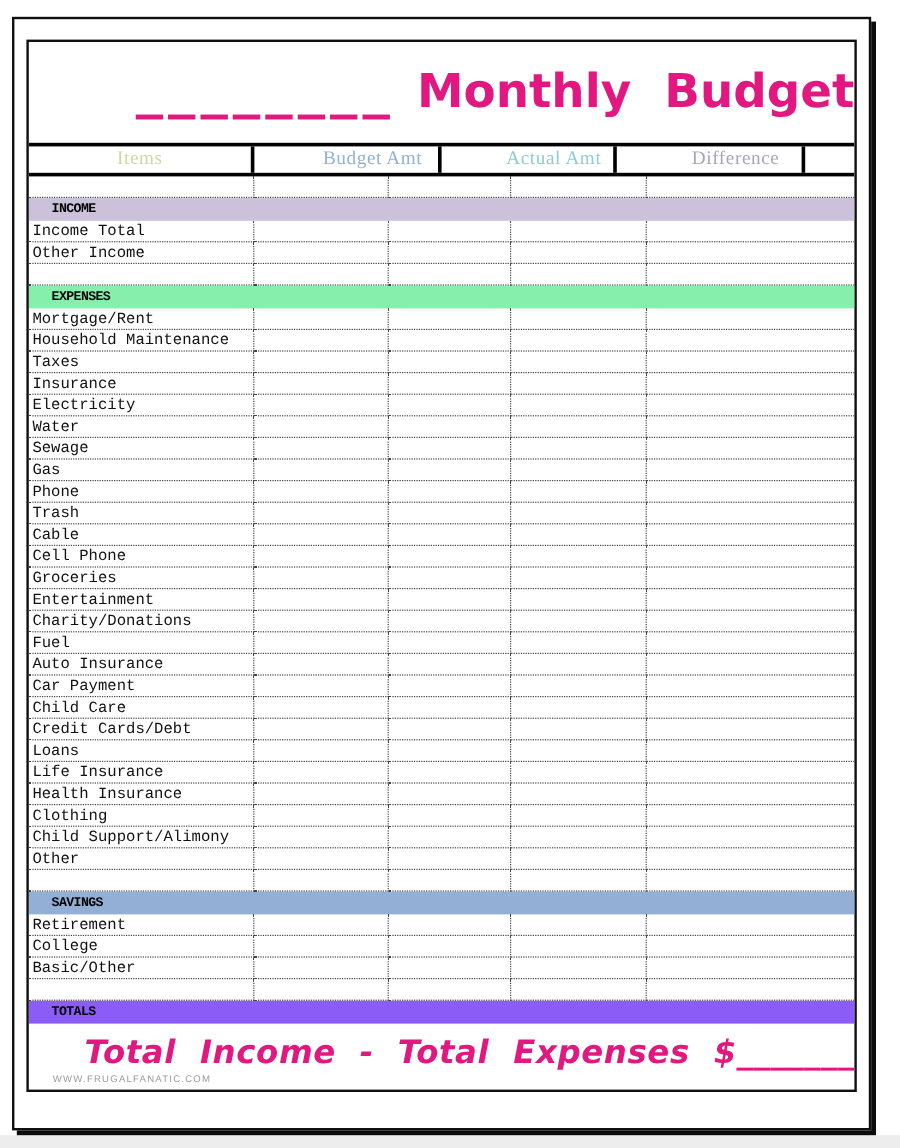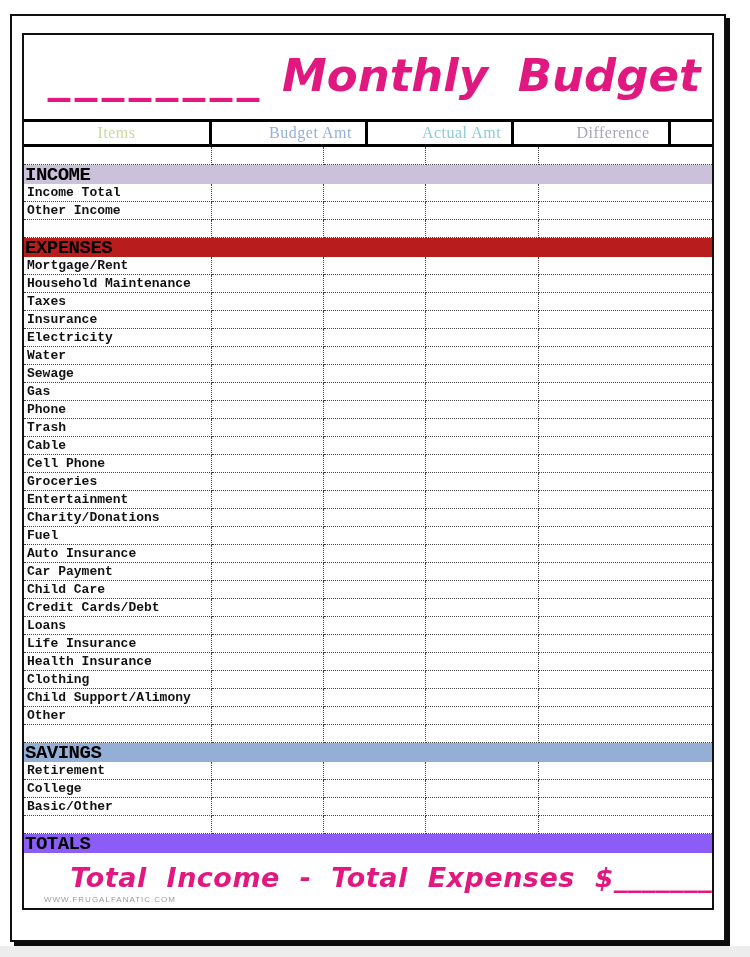--- a/index.html
+++ b/index.html
@@ -15,64 +15,64 @@
     border:2px solid #101010;background:#ffffff;
     box-shadow:4px 4px 0 #0c0c0c;
   }
   .page{
     position:absolute;left:10px;top:17px;width:688px;height:873px;
     border:2px solid #101010;background:#ffffff;overflow:hidden;
   }
   
   .title-area{
     height:84px;display:flex;align-items:baseline;padding-left:24px;
-    box-sizing:border-box;padding-top:18px;
+    box-sizing:border-box;padding-top:18px;justify-content:flex-end;
   }
   .title-blank{
     font-family:"DejaVu Sans",sans-serif;font-weight:700;font-style:italic;
     font-size:44px;letter-spacing:5px;color:#e0187f;line-height:1;
     white-space:nowrap;
   }
   .title-text{
-    font-family:"DejaVu Sans",sans-serif;font-weight:700;font-style:italic;
-    font-size:45px;color:#e0187f;line-height:1;margin-left:18px;
+    font-family:"DejaVu Sans",sans-serif;font-weight:700;
+    font-size:39px;color:#e0187f;line-height:1;margin-left:18px;
     word-spacing:14px;white-space:nowrap;
   }
   
   .budget-table{width:100%;box-sizing:border-box;}
   .header-row{
     display:grid;grid-template-columns:188px 112px 102px 113px 1fr;
     border-top:3px solid #000;border-bottom:3px solid #000;height:22px;gap:44px;
   }
   .header-cell{
     box-sizing:border-box;border-right:3px solid #000;
     display:flex;align-items:center;justify-content:center;
     font-family:"Liberation Serif",serif;font-size:16px;letter-spacing:0.5px;
     white-space:nowrap;overflow:hidden;
   }
   .header-cell:last-child{border-right:none;}
   .row{
     display:grid;grid-template-columns:188px 112px 102px 113px 1fr;
-    height:18px;box-sizing:border-box;font-weight:bold;
+    height:18px;box-sizing:border-box;
   }
   .cell{
     box-sizing:border-box;border-right:1px dotted #444;border-bottom:1px dotted #444;
     overflow:hidden;
   }
   .cell:last-child{border-right:none;}
   .label-cell{
     font-family:"Liberation Mono",monospace;font-size:13px;color:#111;
     line-height:17px;padding-left:3px;white-space:nowrap;
   }
   .band{
     height:19px;box-sizing:border-box;display:flex;align-items:center;
   }
   .band .section-label{
-    font-family:"Liberation Mono",monospace;font-weight:700;font-size:19px;
-    color:#000;padding-left:1px;letter-spacing:-0.5px;white-space:nowrap;
+    font-family:"Liberation Mono",monospace;font-weight:700;font-size:11px;
+    color:#000;padding-left:19px;letter-spacing:-0.5px;white-space:nowrap;
   }
   
   .footer-area{padding-top:10px;padding-left:14px;}
   .footer-formula{
     font-family:"DejaVu Sans",sans-serif;font-weight:700;font-style:italic;
     font-size:27px;color:#e0187f;letter-spacing:0.5px;word-spacing:10px;
     line-height:1.1;white-space:nowrap;text-align:right;
   }
   .footer-site{
     font-family:"Liberation Sans",sans-serif;font-size:8px;color:#9b9b9b;
@@ -125,21 +125,21 @@
             <div class="cell"></div>
             <div class="cell"></div>
           </div>
           <div class="row">
             <div class="cell label-cell"></div>
             <div class="cell"></div>
             <div class="cell"></div>
             <div class="cell"></div>
             <div class="cell"></div>
           </div>
-          <div class="band" style="background: #b91c1c;">
+          <div class="band" style="background: #86efac;">
             <span class="section-label">EXPENSES</span>
           </div>
           <div class="row">
             <div class="cell label-cell">Mortgage/Rent</div>
             <div class="cell"></div>
             <div class="cell"></div>
             <div class="cell"></div>
             <div class="cell"></div>
           </div>
           <div class="row">

